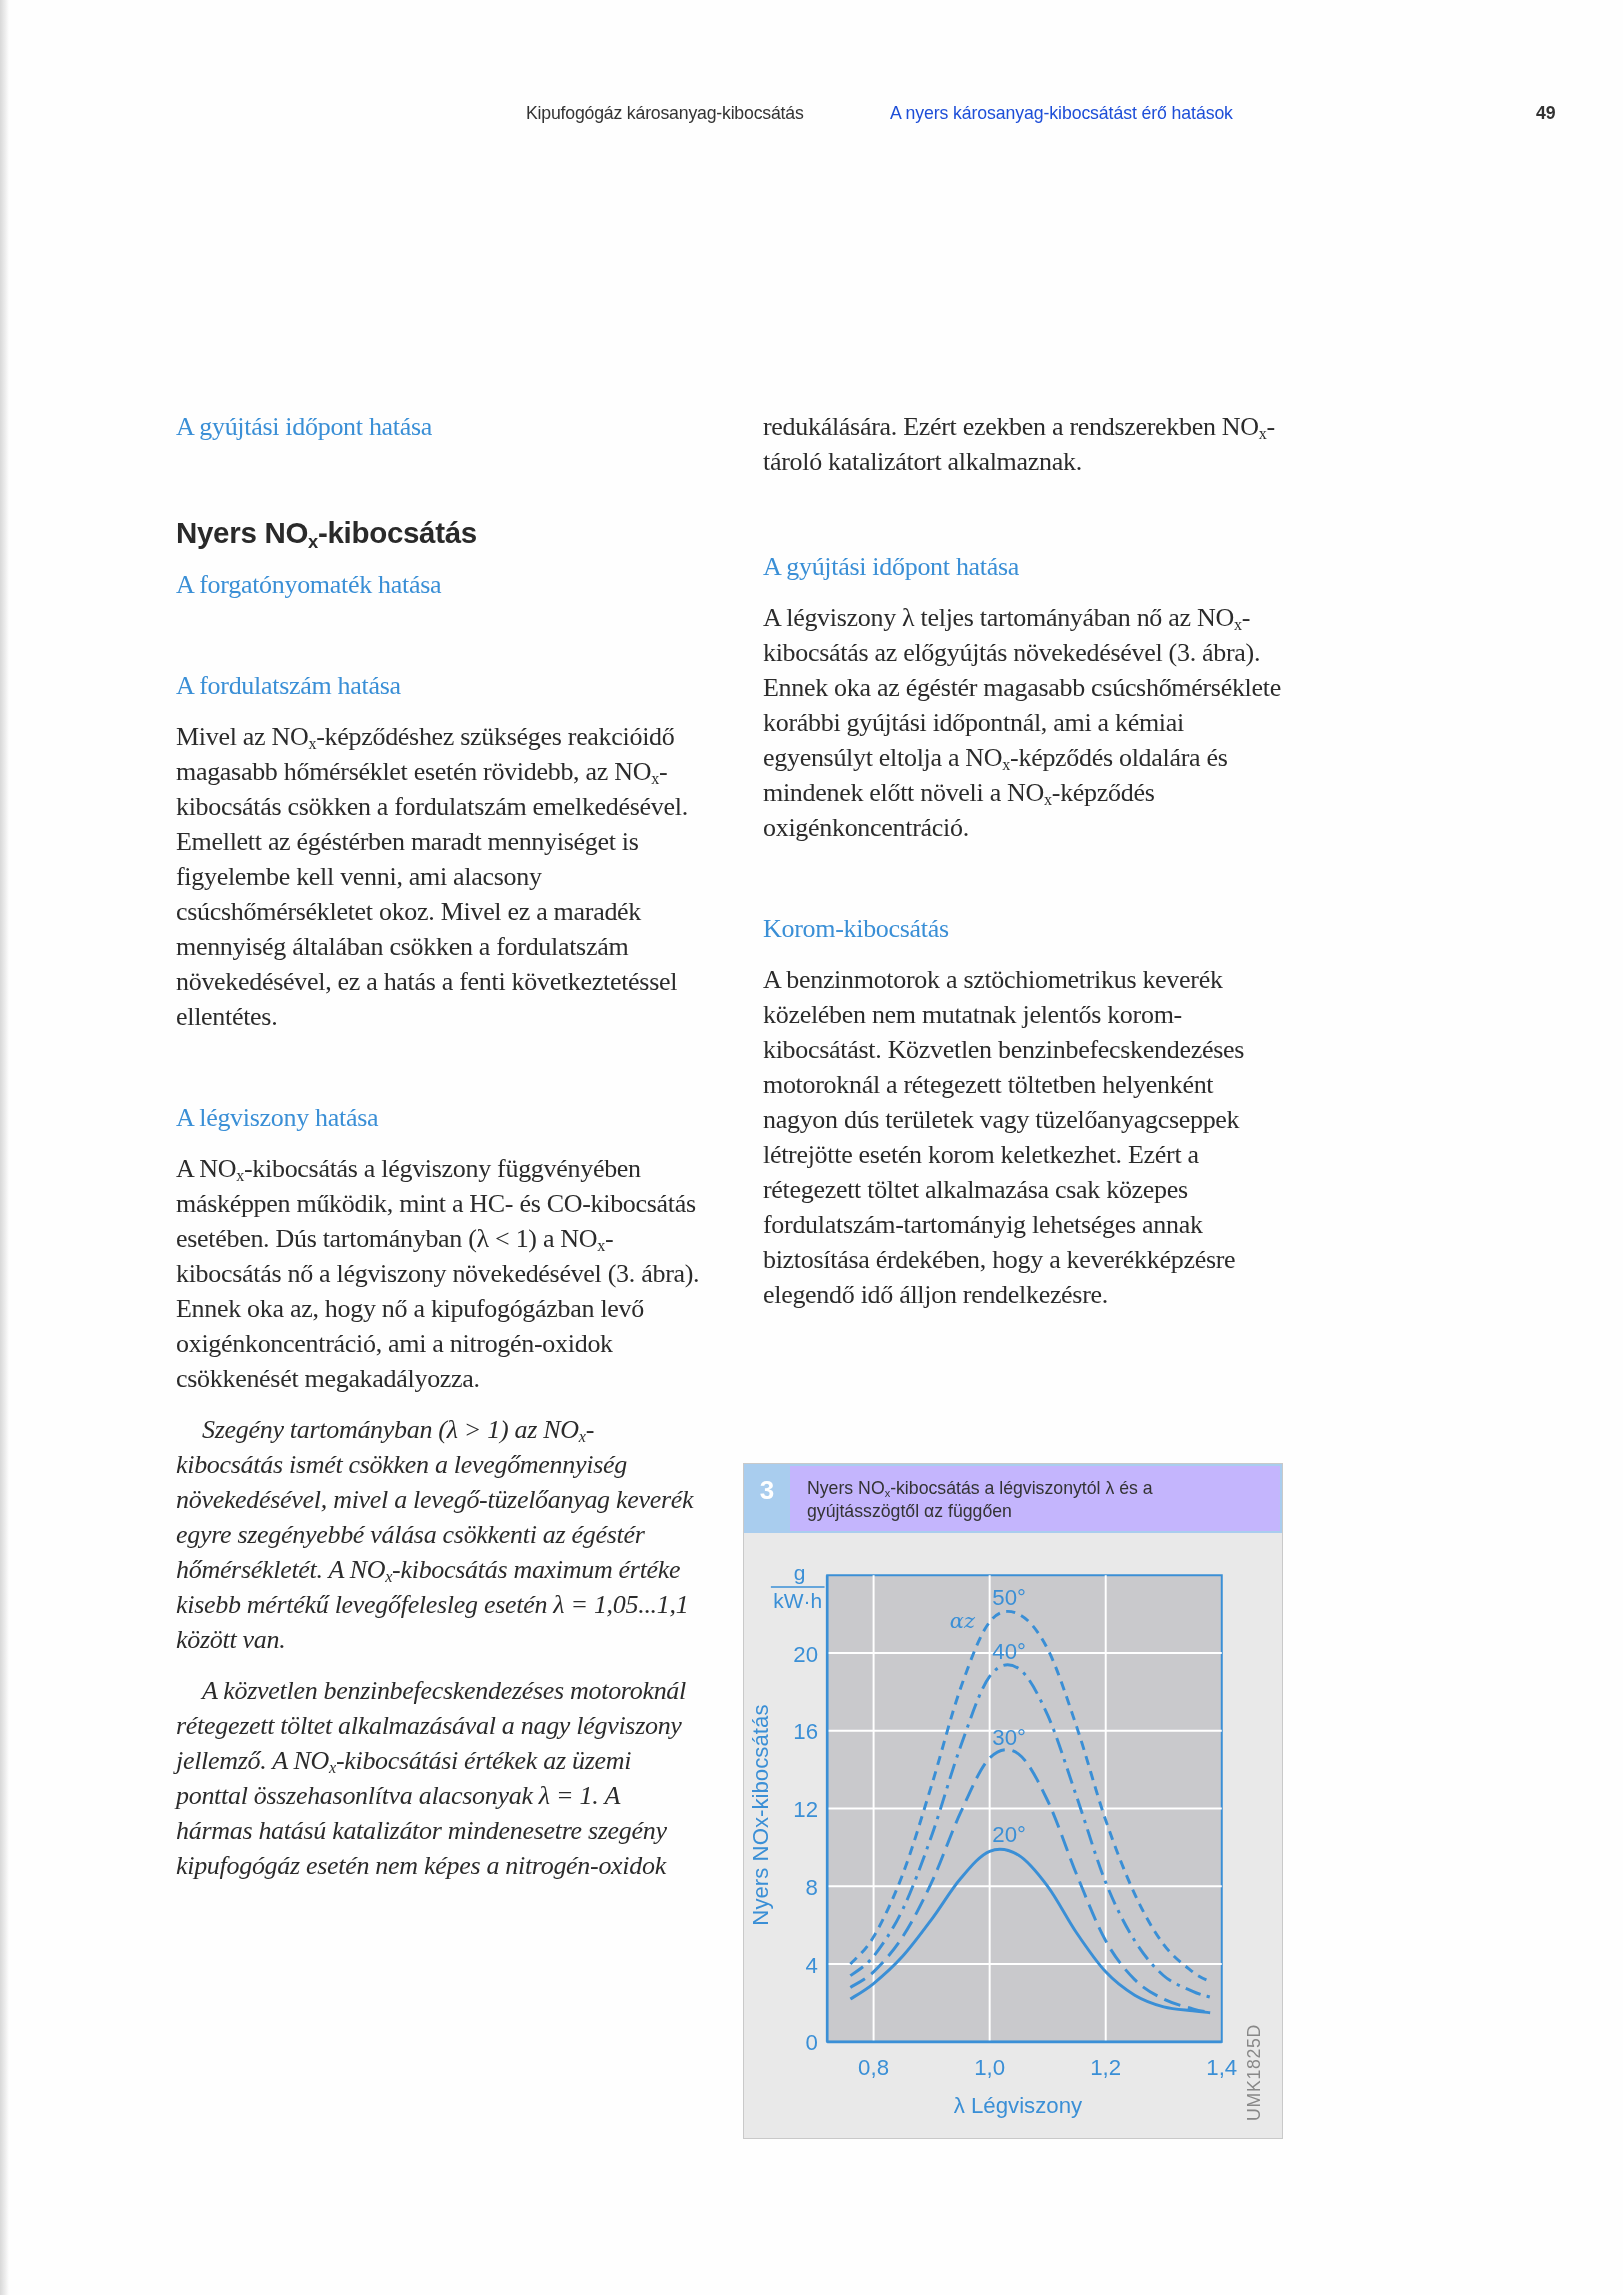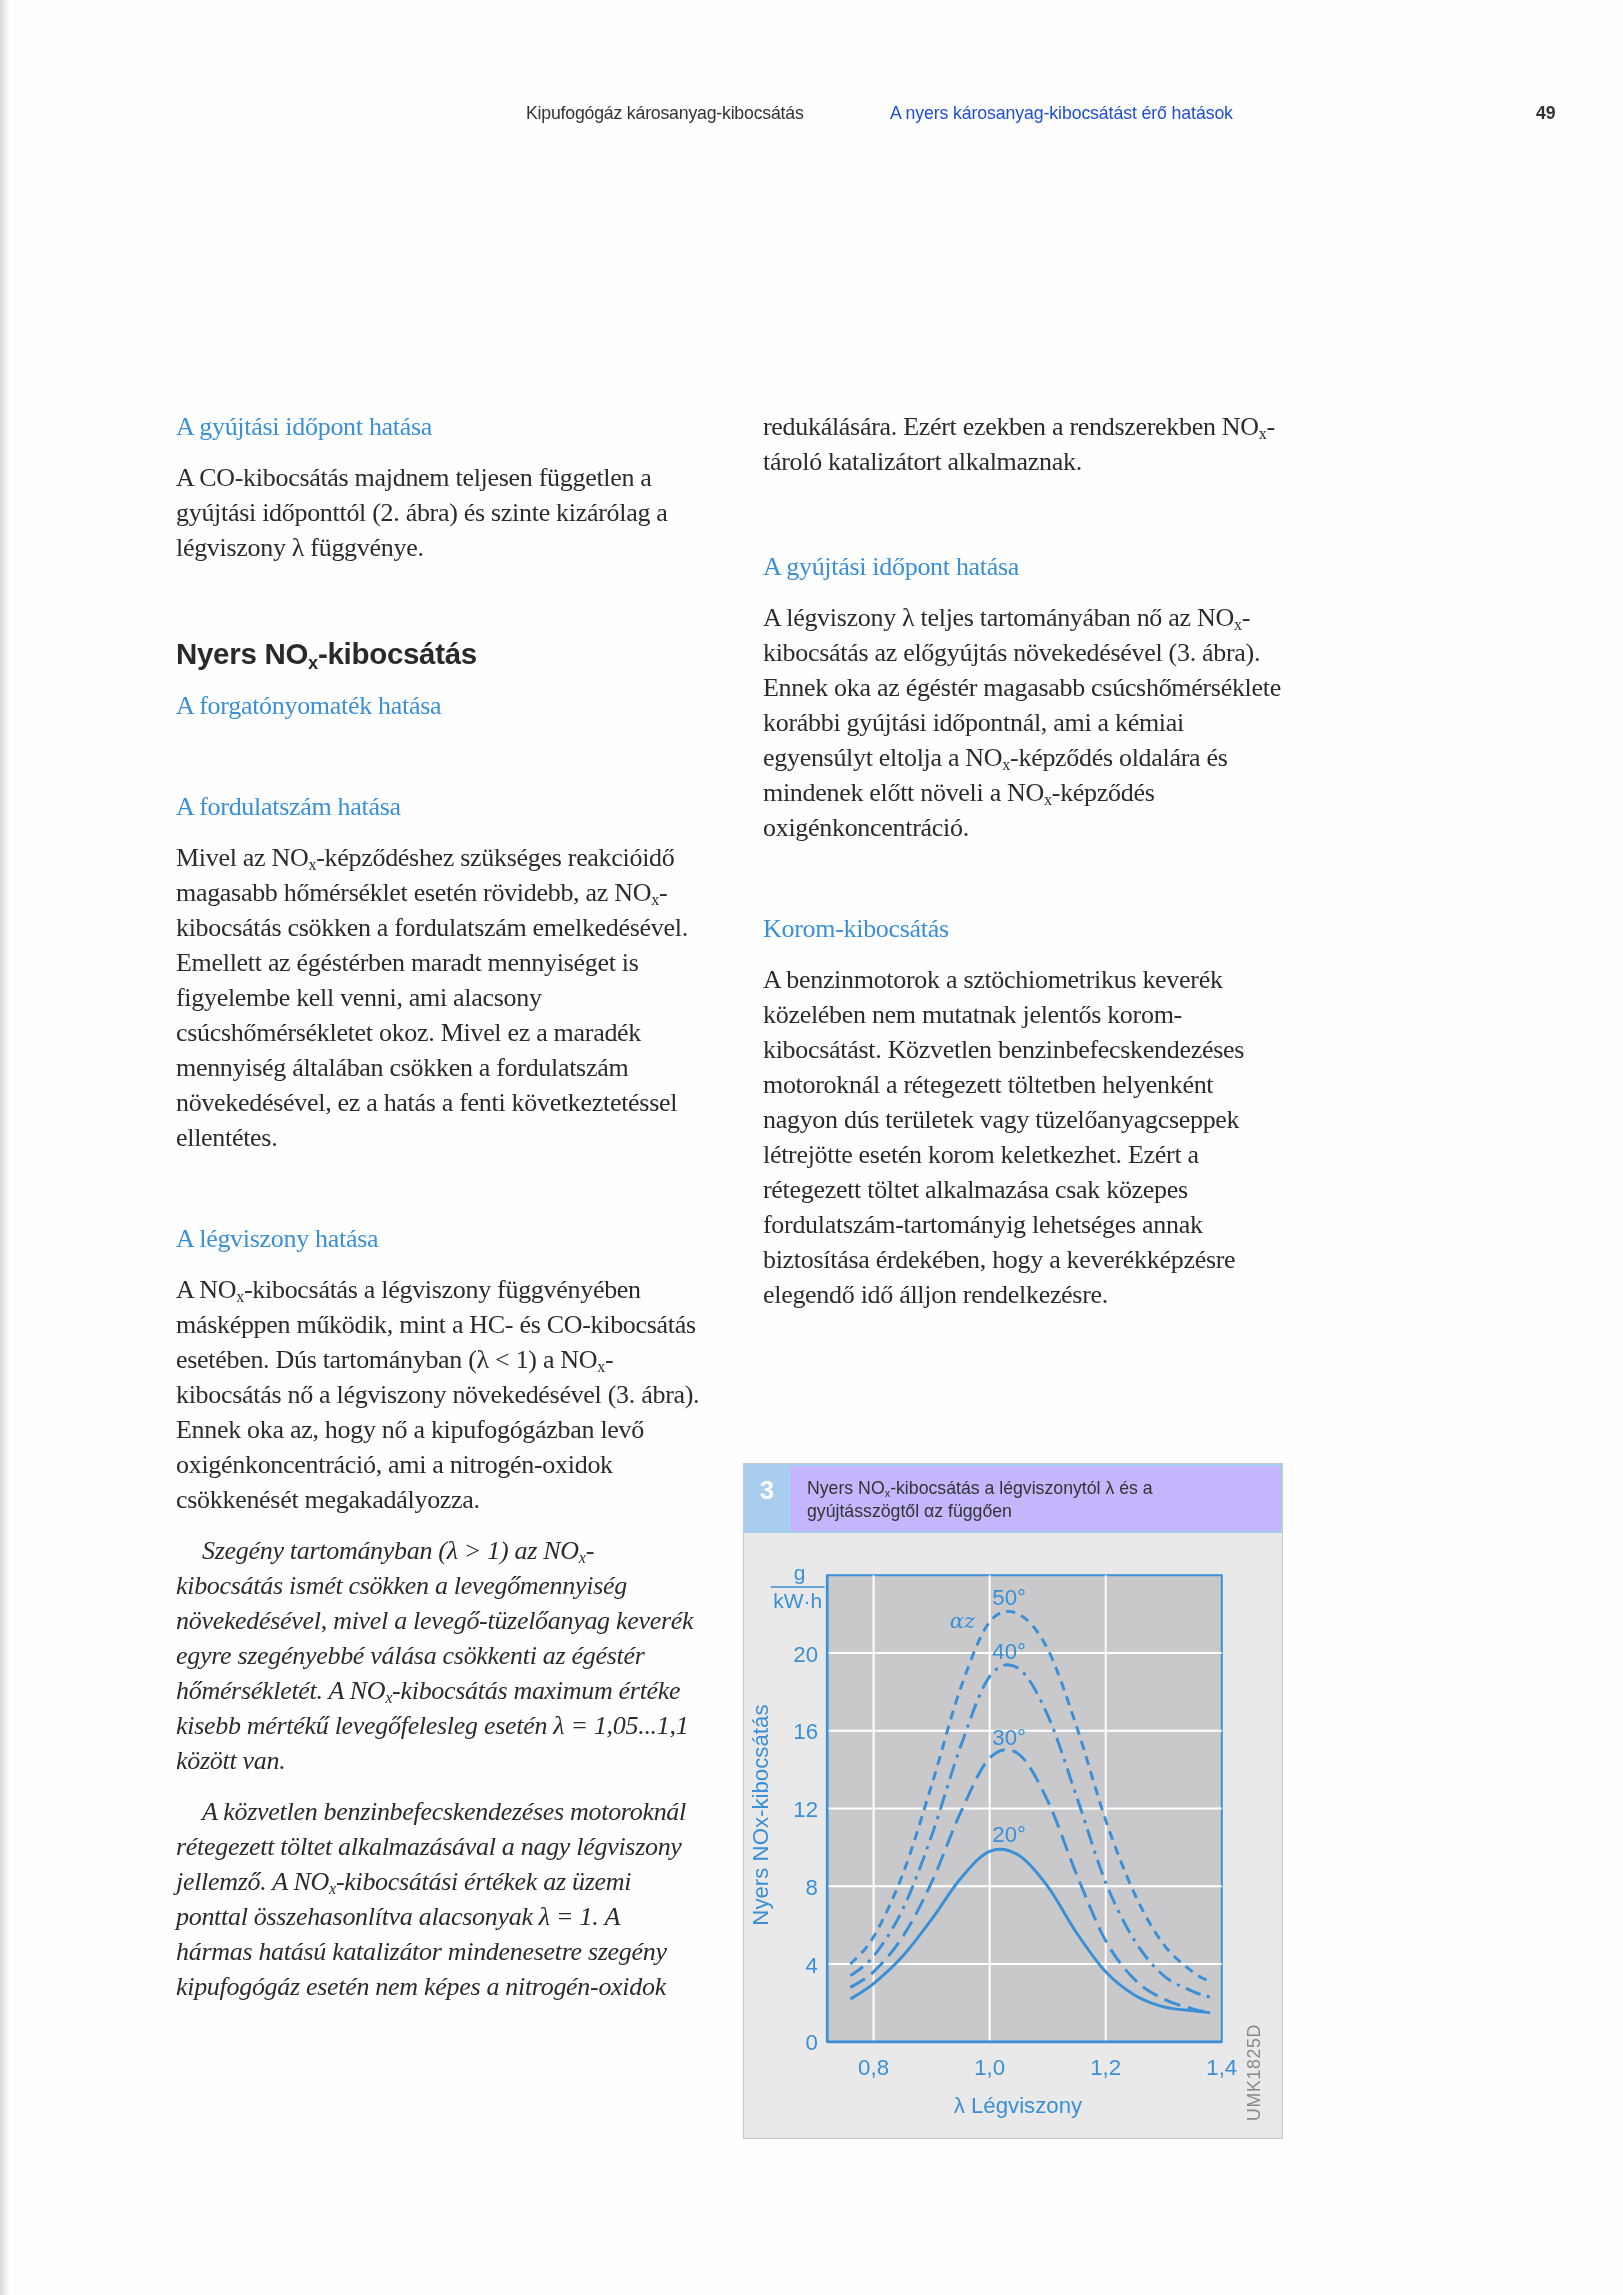--- a/index.html
+++ b/index.html
@@ -44,21 +44,20 @@
 <div class="scan-edge"></div>
 
 <div class="running-head">
   <span class="rh-chapter">Kipufogógáz károsanyag-kibocsátás</span>
   <span class="rh-section">A nyers károsanyag-kibocsátást érő hatások</span>
   <span class="rh-page">49</span>
 </div>
 
 <div class="col col-left">
   <p class="subhead">A gyújtási időpont hatása</p>
-  <p>A CO-kibocsátás majdnem teljesen független a gyújtási időponttól (2. ábra) és szinte kizárólag a légviszony λ függvénye.</p>
   <div class="gap-md"></div>
   <p class="h2"><span>Nyers NO</span><sub>x</sub><span>-kibocsátás</span></p>
   <p class="subhead">A forgatónyomaték hatása</p>
   <div class="gap-sm"></div>
   <p class="subhead">A fordulatszám hatása</p>
   <p><span>Mivel az NO</span><sub>x</sub><span>-képződéshez szükséges reakcióidő magasabb hőmérséklet esetén rövidebb, az NO</span><sub>x</sub><span>-kibocsátás csökken a fordulatszám emelkedésével. Emellett az égéstérben maradt mennyiséget is figyelembe kell venni, ami alacsony csúcshőmérsékletet okoz. Mivel ez a maradék mennyiség általában csökken a fordulatszám növekedésével, ez a hatás a fenti következtetéssel ellentétes.</span></p>
   <div class="gap-sm"></div>
   <p class="subhead">A légviszony hatása</p>
   <p><span>A NO</span><sub>x</sub><span>-kibocsátás a légviszony függvényében másképpen működik, mint a HC- és CO-kibocsátás esetében. Dús tartományban (λ &lt; 1) a NO</span><sub>x</sub><span>-kibocsátás nő a légviszony növekedésével (3. ábra). Ennek oka az, hogy nő a kipufogógázban levő oxigénkoncentráció, ami a nitrogén-oxidok csökkenését megakadályozza.</span></p>
   <p class="indent"><span>Szegény tartományban (λ &gt; 1) az NO</span><sub>x</sub><span>-kibocsátás ismét csökken a levegőmennyiség növekedésével, mivel a levegő-tüzelőanyag keverék egyre szegényebbé válása csökkenti az égéstér hőmérsékletét. A NO</span><sub>x</sub><span>-kibocsátás maximum értéke kisebb mértékű levegőfelesleg esetén λ = 1,05...1,1 között van.</span></p>

